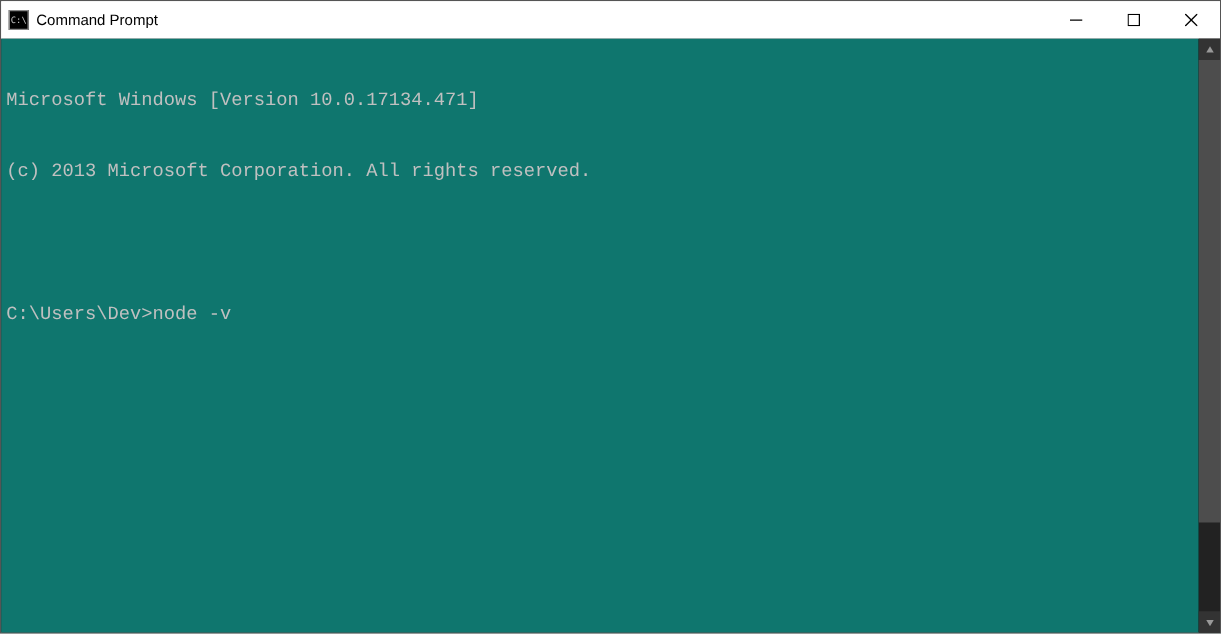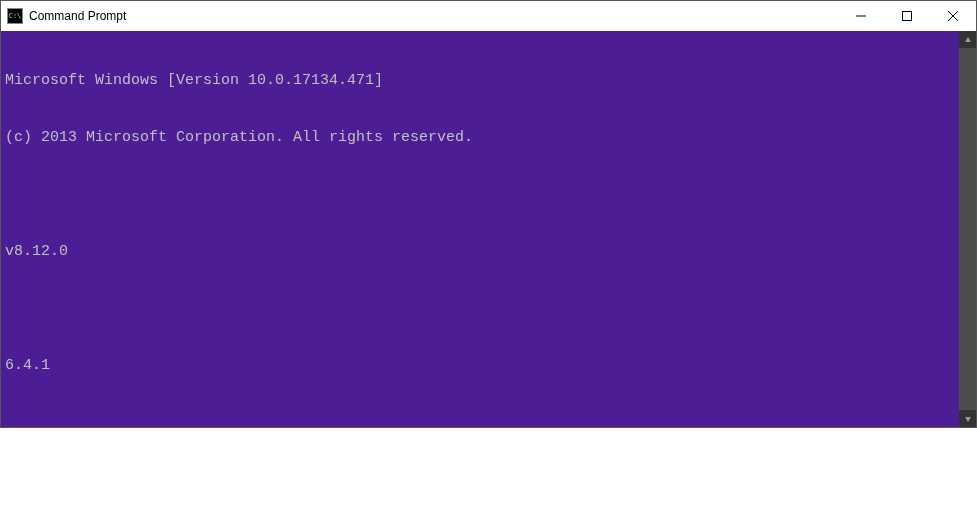--- a/index.html
+++ b/index.html
@@ -6,21 +6,21 @@
     body {
       width: 977px;
       height: 507px;
       font-family: "Segoe UI", Tahoma, sans-serif;
       font-size: 12px;
       background: #fff;
       overflow: hidden;
     }
     .window {
       width: 977px;
-      height: 428px;
+      height: 507px;
       border: 1px solid #555;
       display: flex;
       flex-direction: column;
       background: #fff;
     }
     .titlebar {
       height: 30px;
       background: #fff;
       display: flex;
       align-items: center;
@@ -60,21 +60,21 @@
     }
     .win-btn svg { width: 10px; height: 10px; stroke: currentColor; }
     .body-area {
       flex: 1;
       display: flex;
       background: #000;
       min-height: 0;
     }
     .terminal {
       flex: 1;
-      background: #4c1d95;
+      background: #0f766e;
       color: #c0c0c0;
       font-family: Consolas, "Courier New", monospace;
       font-size: 15px;
       line-height: 19px;
       padding: 2px 4px;
       white-space: pre;
       overflow: hidden;
     }
     .terminal .line { min-height: 19px; }
     .scrollbar {
@@ -130,23 +130,22 @@
             <line x1="10" y1="0" x2="0" y2="10" stroke-width="1"></line>
           </svg>
       </div>
     </div>
   </div>
   <div class="body-area">
     <div class="terminal">
       <div class="line">Microsoft Windows [Version 10.0.17134.471]</div>
       <div class="line">(c) 2013 Microsoft Corporation. All rights reserved.</div>
       <div class="line"></div>
-      <div class="line">v8.12.0</div>
+      <div class="line"><span>C:\Users\Dev&gt;</span><span>node -v</span></div>
       <div class="line"></div>
-      <div class="line">6.4.1</div>
       
       
     </div>
     <div class="scrollbar">
       <div class="sb-btn up">
         <svg viewBox="0 0 8 8">
             <polygon points="4,1 7,6 1,6"></polygon>
           </svg>
       </div>
       <div class="sb-thumb"></div>

